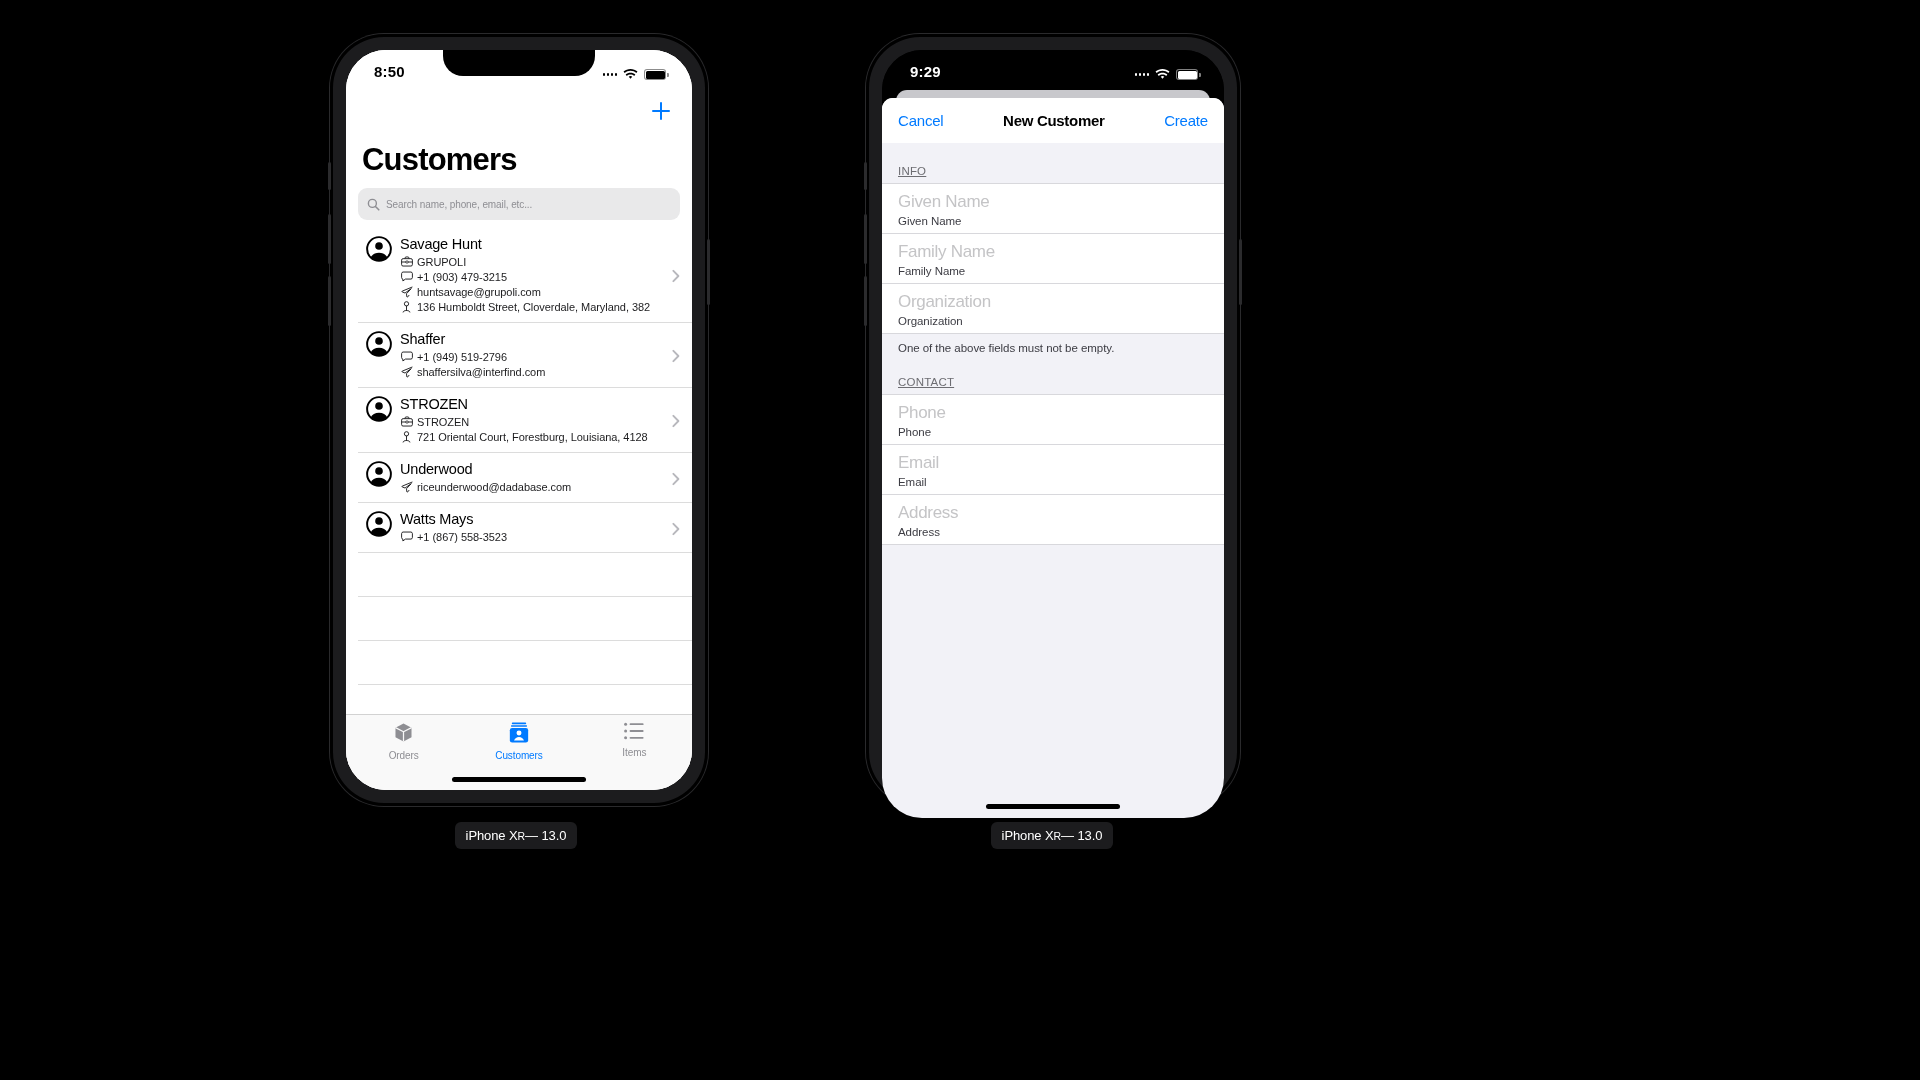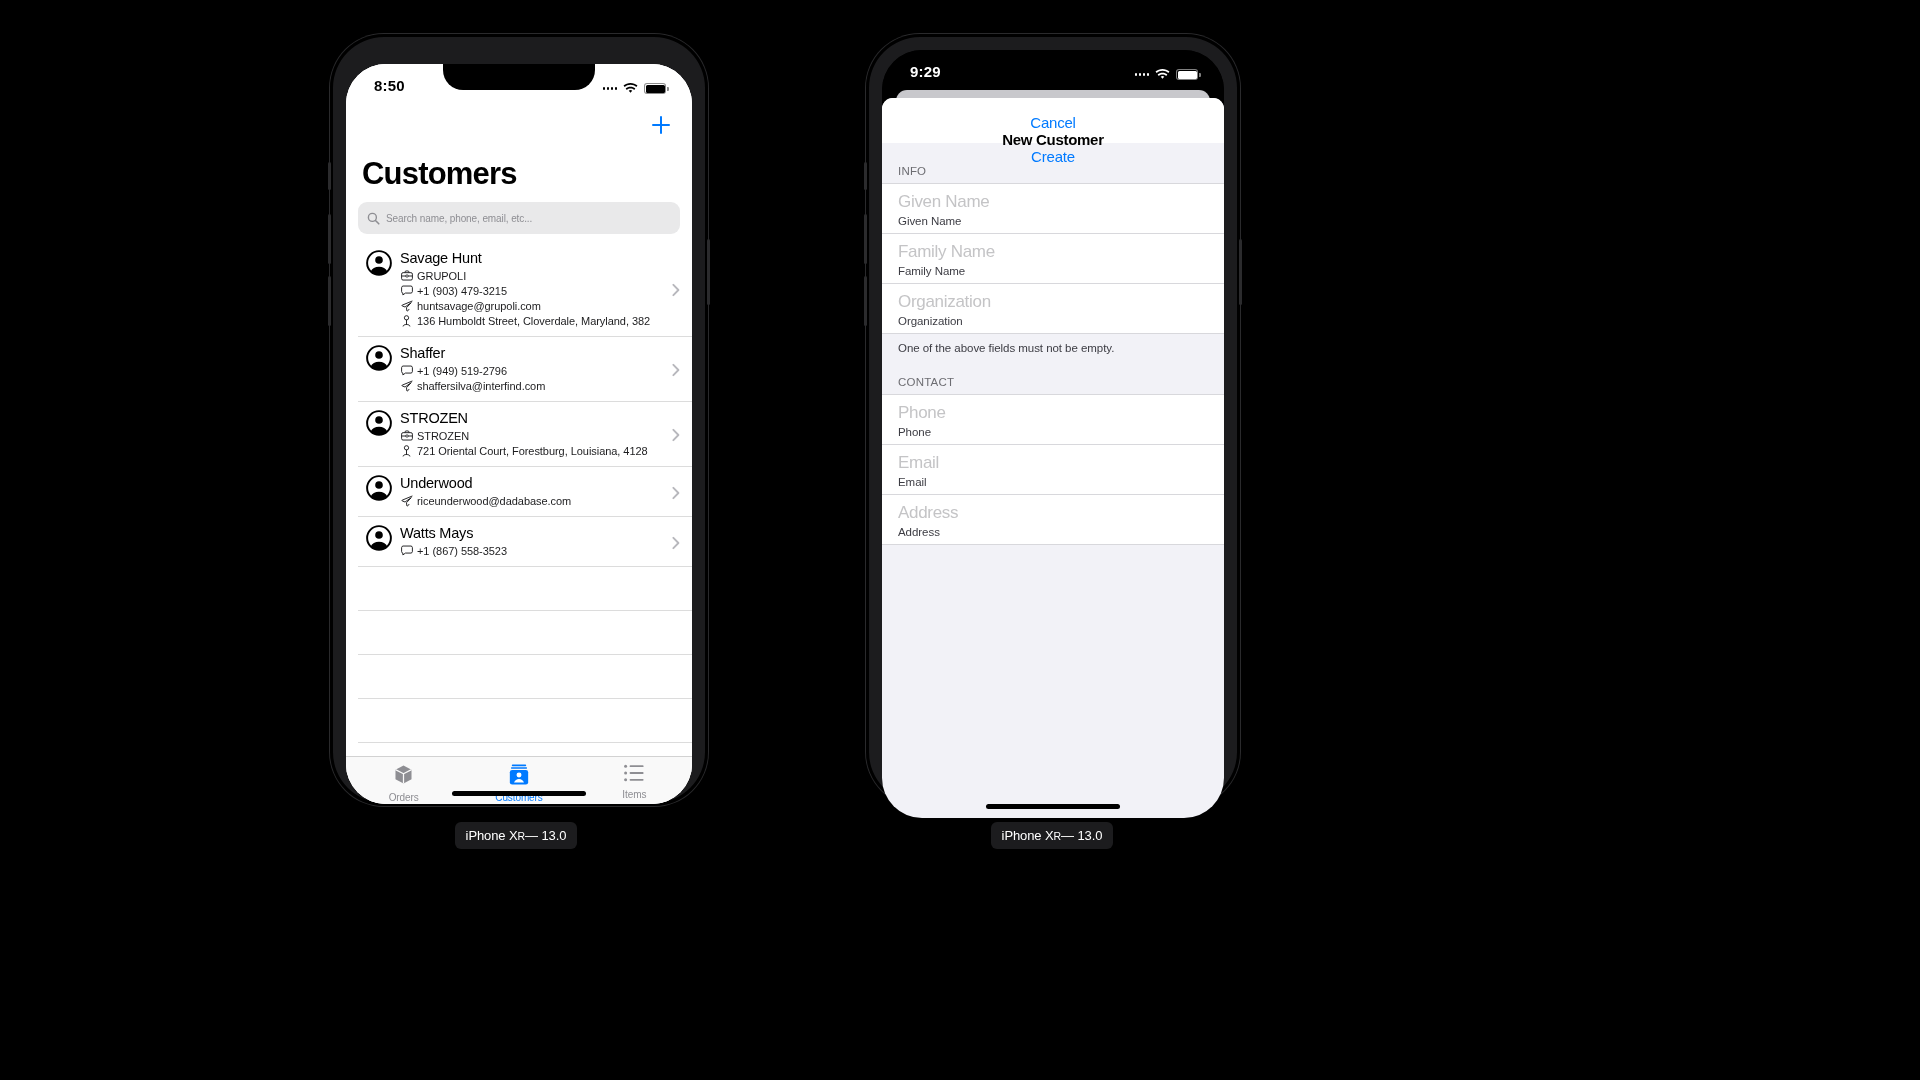--- a/index.html
+++ b/index.html
@@ -93,21 +93,21 @@
   .det { display: flex; align-items: center; gap: 4px; height: 15px; white-space: nowrap; overflow: hidden; }
   .det-txt { font-size: 11px; color: #1c1c1e; letter-spacing: -0.05px; }
   .det-ico { width: 13px; flex: 0 0 13px; display: flex; align-items: center; justify-content: center; }
   .chev {
     position: absolute; right: 12px; top: 50%; transform: translateY(-50%);
     width: 8px; height: 13px;
   }
   .empty-row { height: 44px; margin-left: 12px; border-bottom: 1px solid #dcdcdc; }
 
   .tabbar {
-    position: absolute; left: 0; right: 0; bottom: 0; height: 48px;
+    position: absolute; left: 0; right: 0; bottom: 0; height: 76px;
     background: #f9f9f9; border-top: 1px solid #d2d2d2;
     display: flex; align-items: flex-start; padding-top: 7px;
   }
   .tab { flex: 1; display: flex; flex-direction: column; align-items: center; gap: 3px; cursor: pointer; }
   .tab-lbl { font-size: 10px; letter-spacing: -0.1px; }
   .homebar {
     position: absolute; bottom: 8px; left: 50%; transform: translateX(-50%);
     width: 134px; height: 5px; border-radius: 3px; background: #000;
   }
 
@@ -117,30 +117,29 @@
     position: absolute; left: 14px; right: 14px; top: 40px; height: 60px;
     background: #c8c8cc; border-radius: 11px;
   }
   .sheet {
     position: absolute; left: 0; right: 0; top: 48px; bottom: 0;
     background: #f2f2f7; border-radius: 11px 11px 0 0; overflow: hidden;
   }
   .sheet-nav {
     height: 45px; background: #fff;
     display: flex; align-items: center; justify-content: space-between;
-    padding: 16px 16px;
-    flex-direction: column;
+    padding: 0 16px;
   }
   .sheet-nav .act { font-size: 15px; color: #007aff; cursor: pointer; letter-spacing: -0.2px; }
   .sheet-nav .act.strong { font-weight: 500; }
   .sheet-title { font-size: 15px; font-weight: bold; color: #000; letter-spacing: -0.3px; }
 
   .sect-hdr {
     padding: 22px 20px 6px 16px; font-size: 11.5px;
-    color: #6d6d72; letter-spacing: 0.2px;
+    color: #6d6d72; letter-spacing: 0.2px; text-decoration: underline;
   }
   .form-group { background: #fff; border-top: 1px solid #d8d8dc; border-bottom: 1px solid #d8d8dc; }
   .field { padding: 7px 16px 6px 16px; border-bottom: 1px solid #d8d8dc; cursor: text; }
   .field:last-child { border-bottom: none; }
   .field-ph { font-size: 17px; color: #c4c4c6; letter-spacing: -0.3px; line-height: 1.35; }
   .field-cap { font-size: 11.5px; color: #3c3c43; margin-top: 1px; letter-spacing: -0.05px; }
   .footnote { padding: 8px 16px 0 16px; font-size: 11.5px; color: #3c3c43; letter-spacing: -0.05px; }
   .p2-home {
     position: absolute; bottom: 9px; left: 50%; transform: translateX(-50%);
     width: 134px; height: 5px; border-radius: 3px; background: #000;
@@ -162,21 +161,21 @@
 
 <div class="stage">
 
   <div class="device" style="left:330px; top:34px; width:378px; height:772px;">
     <div class="bezel"></div>
     <div class="sidebtn" style="left:-2px; top:128px; width:3px; height:28px;"></div>
     <div class="sidebtn" style="left:-2px; top:180px; width:3px; height:50px;"></div>
     <div class="sidebtn" style="left:-2px; top:242px; width:3px; height:50px;"></div>
     <div class="sidebtn" style="right:-2px; top:205px; width:3px; height:66px;"></div>
 
-    <div class="screen" style="left:16px; top:16px; width:346px; height:740px; border-radius:40px;margin-top:14px;">
+    <div class="screen" style="left:16px; top:16px; width:346px; height:740px; border-radius:40px;">
 
       <div class="notch" style="width:152px; height:26px;"></div>
 
       <div class="statusbar" style="height:30px;">
         <div class="st-time">8:50</div>
         <div class="st-right">
           <span class="st-dots">
             <i style="background:#000"></i>
               <i style="background:#000"></i>
               <i style="background:#000"></i>

